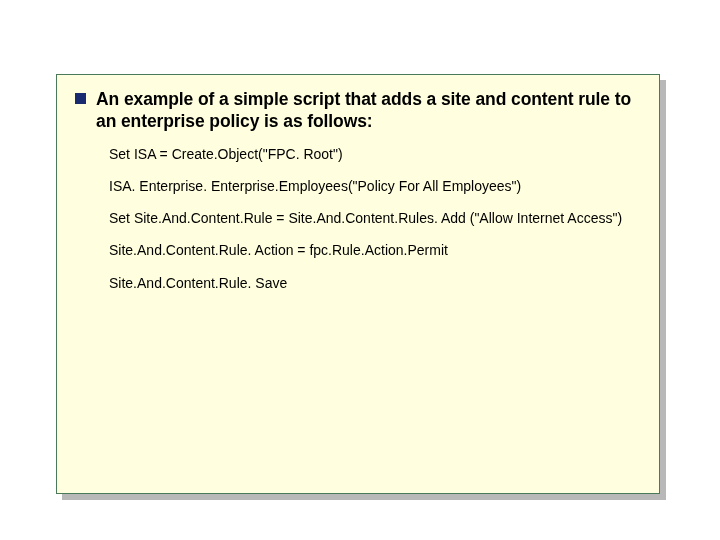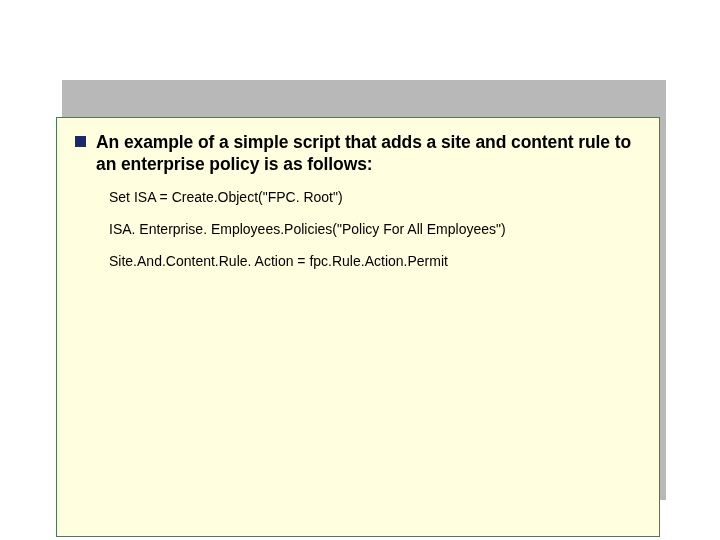--- a/index.html
+++ b/index.html
@@ -22,21 +22,20 @@
   .card {
     position: absolute;
     left: 56px;
     top: 74px;
     width: 604px;
     height: 420px;
     background: #ffffdf;
     border: 1px solid #4a7a5a;
     box-sizing: border-box;
     padding: 14px 10px 10px 18px;
-    margin-top: 43px;
   }
   .head-row {
     display: flex;
     align-items: flex-start;
     gap: 10px;
     margin-bottom: 12px;
   }
   .bullet {
     width: 11px;
     height: 11px;
@@ -70,16 +69,18 @@
 
 <div class="card-shadow"></div>
 
 <div class="card">
   <div class="head-row">
     <div class="bullet"></div>
     <div class="heading">An example of a simple script that adds a site and content rule to an enterprise policy is as follows:</div>
   </div>
   <div class="code-list">
     <div class="code-line">Set ISA = Create.Object("FPC. Root")</div>
-    <div class="code-line">ISA. Enterprise. Employees.Policies("Policy For All Employees")</div>
+    <div class="code-line">ISA. Enterprise. Enterprise.Employees("Policy For All Employees")</div>
+    <div class="code-line">Set Site.And.Content.Rule = Site.And.Content.Rules. Add ("Allow Internet Access")</div>
     <div class="code-line">Site.And.Content.Rule. Action = fpc.Rule.Action.Permit</div>
+    <div class="code-line">Site.And.Content.Rule. Save</div>
   </div>
 </div>
 
 </body></html>

